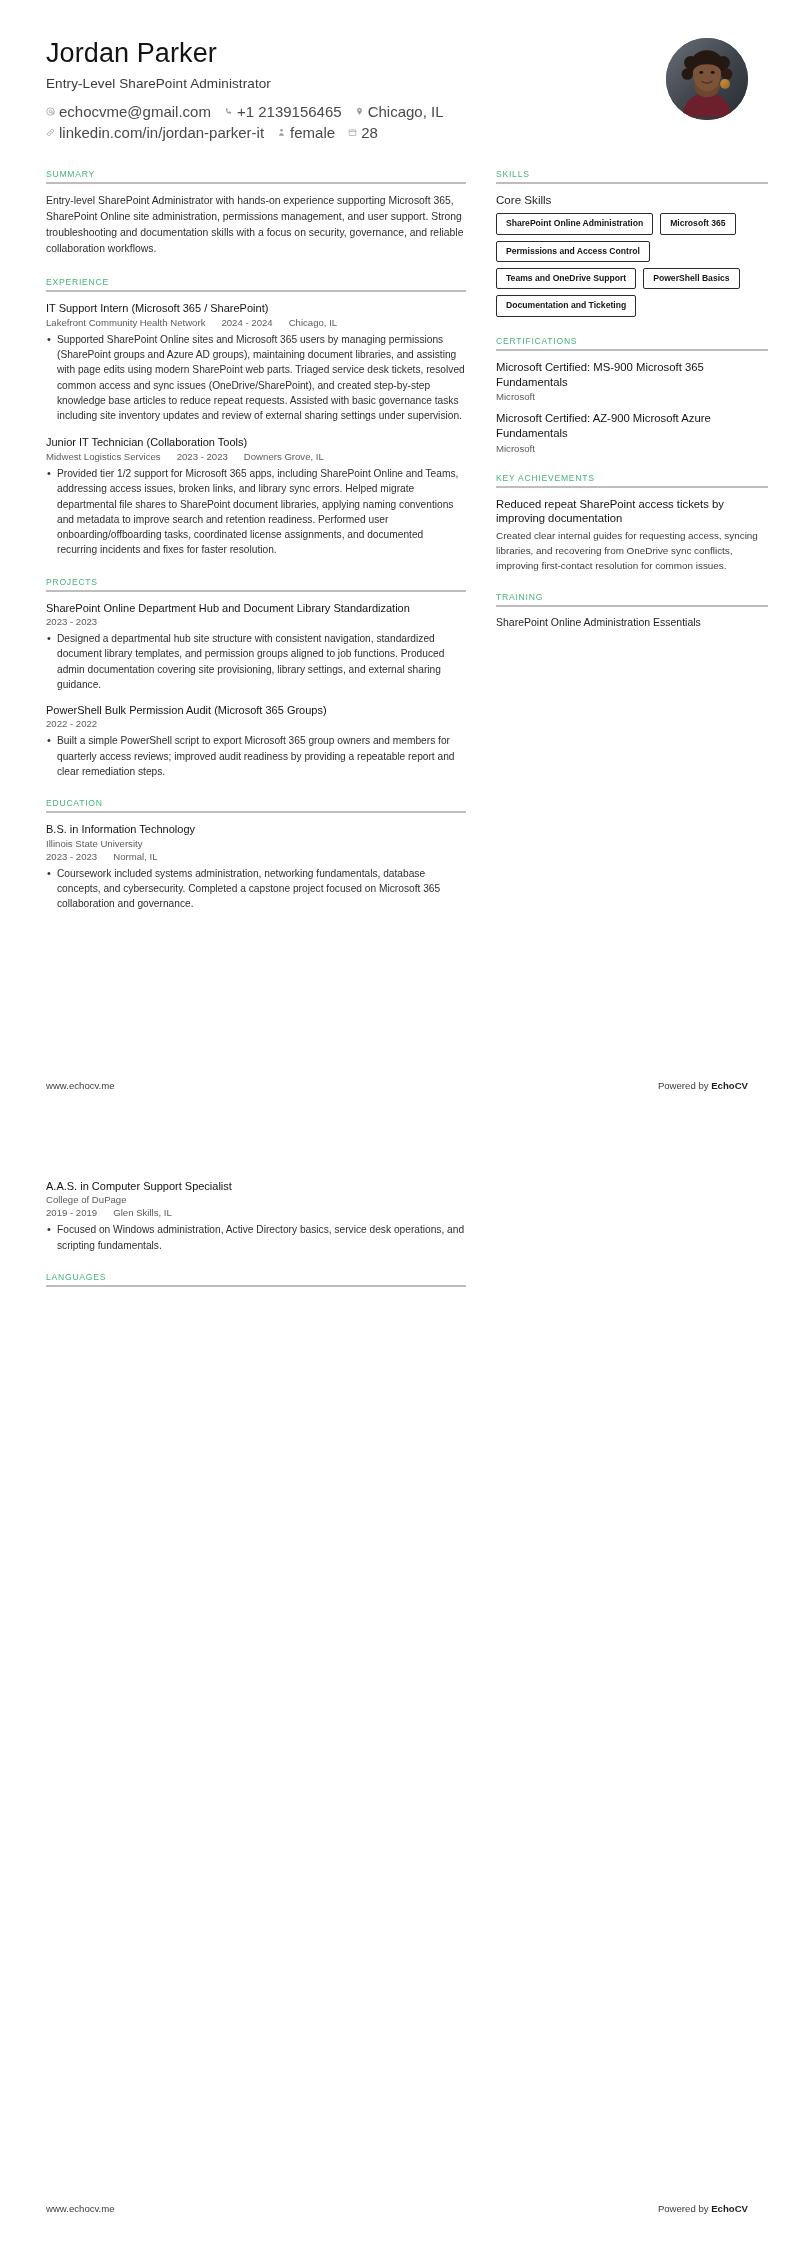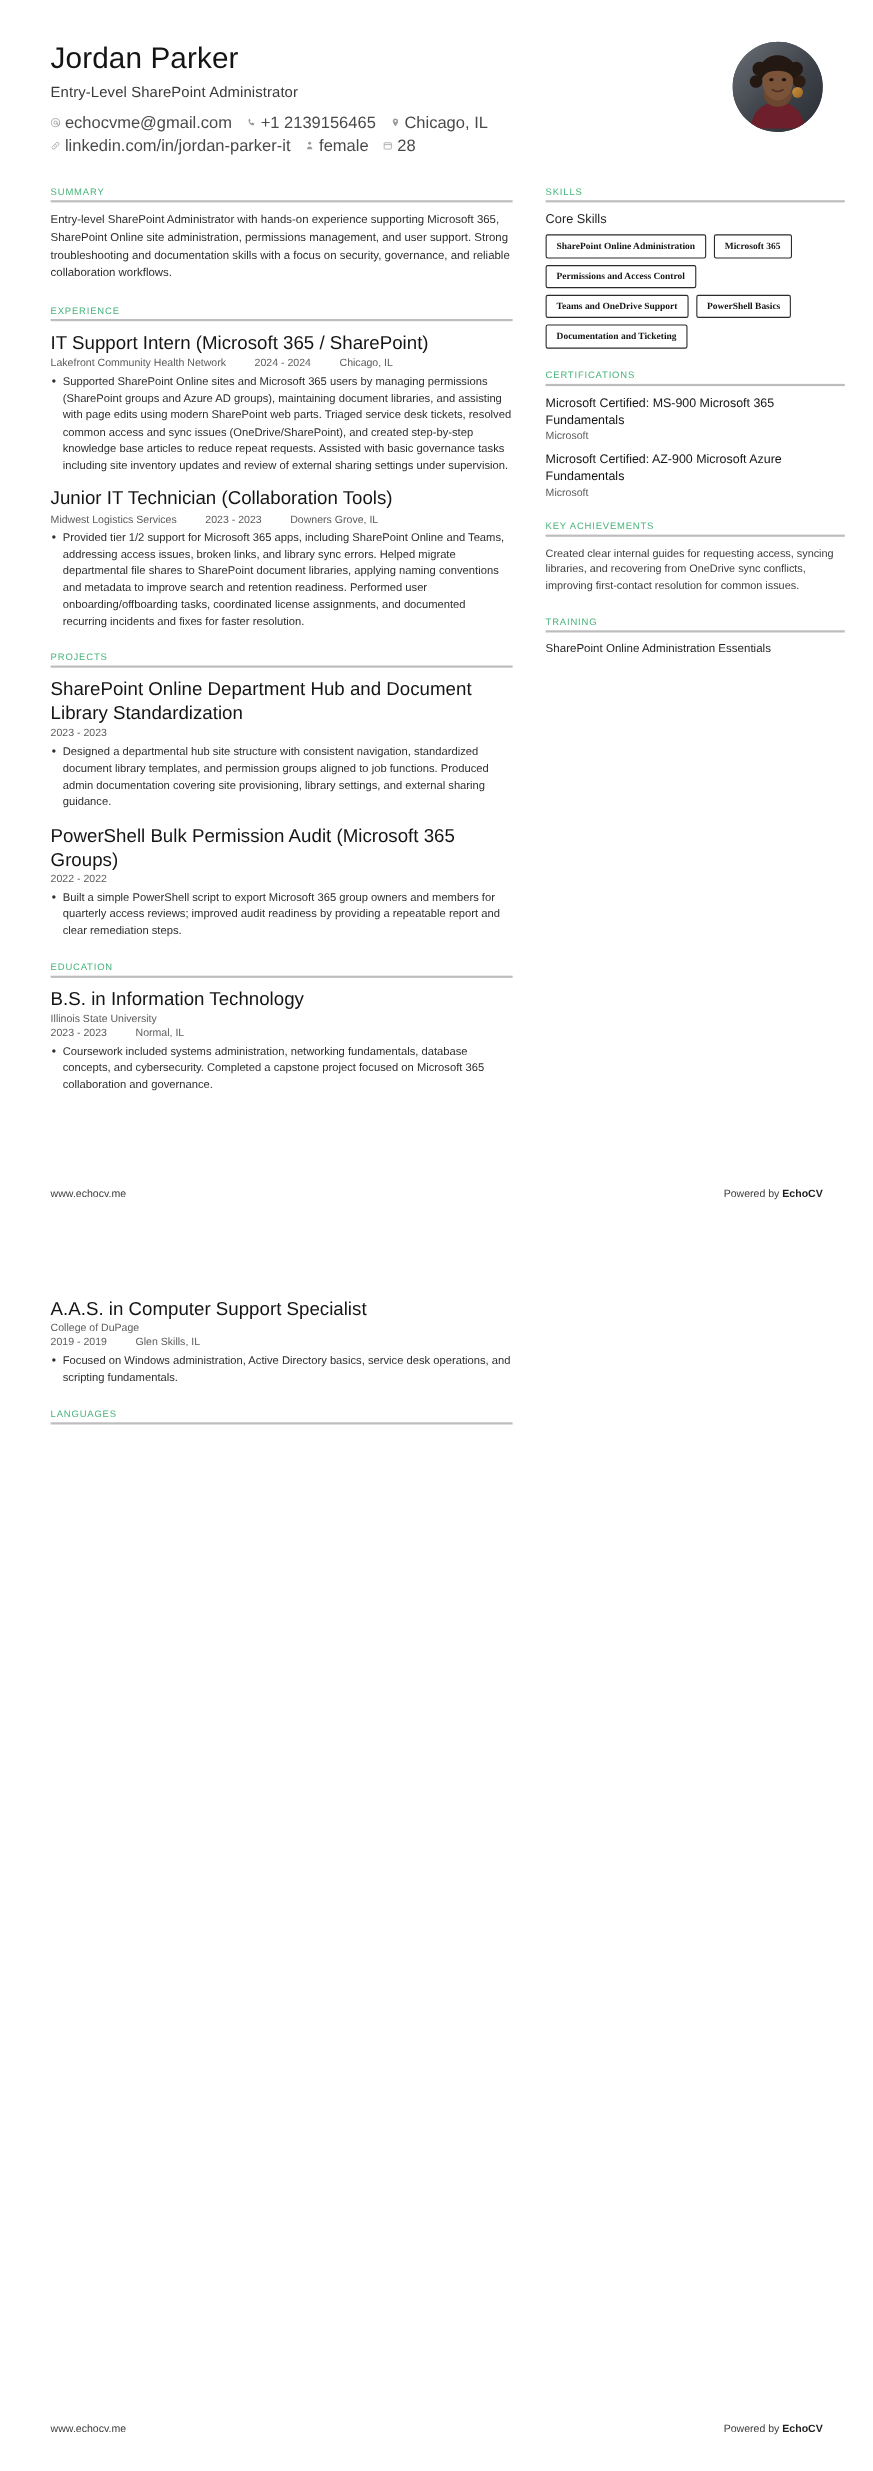--- a/index.html
+++ b/index.html
@@ -88,29 +88,29 @@
   .summary-text {
     font-size: 10.4px;
     line-height: 1.55;
     color: #2e2e2e;
   }
 
   
   .entry { margin-bottom: 11px; }
   .entry:last-child { margin-bottom: 0; }
   .entry-title {
-    font-size: 17px;
+    font-size: 11px;
     font-weight: 400;
     color: #141414;
     line-height: 1.3;
   }
   .entry-meta {
     display: flex;
     align-items: baseline;
-    gap: 26px;
+    gap: 16px;
     margin-top: 2px;
     font-size: 9.6px;
     color: #5c5c5c;
   }
   .entry-org { color: #5c5c5c; }
   .entry-dates { color: #5c5c5c; white-space: nowrap; }
   .entry-loc { color: #5c5c5c; white-space: nowrap; }
   .sub-line { font-size: 9.6px; color: #5c5c5c; margin-top: 1px; }
 
   ul.bullets { list-style: none; margin-top: 4px; }
@@ -130,21 +130,21 @@
     color: #2e2e2e;
     font-size: 11px;
   }
 
   
   .skills-group-label {
     font-size: 11.6px;
     color: #1f1f1f;
     margin-bottom: 7px;
   }
-  .chips { display: flex; flex-wrap: wrap; gap: 6px 7px; font-family: Liberation Serif, serif; }
+  .chips { display: flex; flex-wrap: wrap; gap: 6px 7px; }
   .chip {
     border: 1px solid #2b2b2b;
     border-radius: 2px;
     padding: 5px 9px;
     font-size: 8.6px;
     font-weight: bold;
     color: #151515;
     line-height: 1.1;
     white-space: nowrap;
   }
@@ -422,20 +422,21 @@
         <div class="cert">
           <div class="cert-name">Microsoft Certified: AZ-900 Microsoft Azure Fundamentals</div>
           <div class="cert-issuer">Microsoft</div>
         </div>
       </div>
 
       <div class="section">
         <div class="section-title">KEY ACHIEVEMENTS</div>
         <div class="section-rule"></div>
         <div class="ach">
+          <div class="ach-title">Reduced repeat SharePoint access tickets by improving documentation</div>
           <div class="ach-desc">Created clear internal guides for requesting access, syncing libraries, and recovering from OneDrive sync conflicts, improving first-contact resolution for common issues.</div>
         </div>
       </div>
 
       <div class="section">
         <div class="section-title">TRAINING</div>
         <div class="section-rule"></div>
         <div class="train">
           <div class="train-title">SharePoint Online Administration Essentials</div>
         </div>

